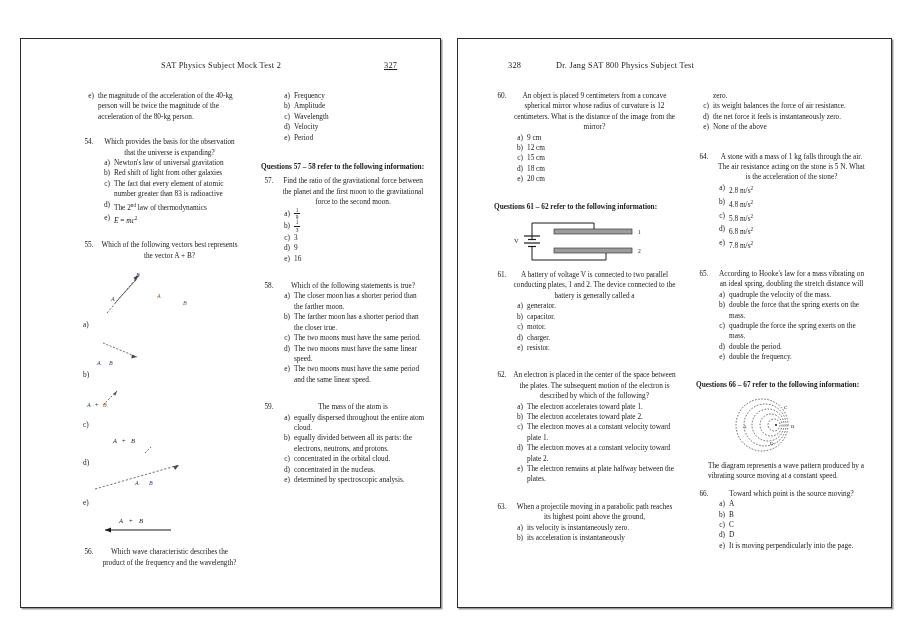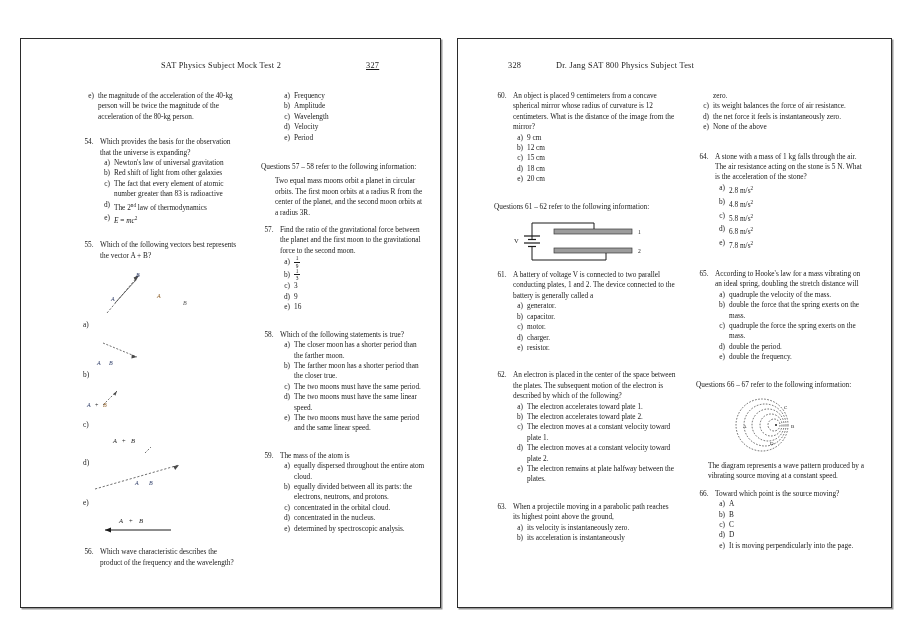--- a/index.html
+++ b/index.html
@@ -10,47 +10,47 @@
   .page-left{left:20px;width:419px;}
   .page-right{left:457px;width:433px;}
   .hdr{position:absolute;top:22px;font-size:8.3px;letter-spacing:.25px;white-space:nowrap;}
   .hdr-title{}
   .hdr-num{}
   .cols{position:absolute;top:52px;left:0;right:0;bottom:8px;}
   .col{position:absolute;top:0;bottom:0;overflow:hidden;}
   .q{margin:0 0 8px 0;}
   .qrow{display:flex;}
   .qnum{width:16px;flex:0 0 16px;font-size:7.3px;line-height:10.4px;text-align:center;padding-right:3px;}
-  .qtext{flex:1;font-size:7.3px;line-height:10.4px;text-align:left;}
+  .qtext{flex:1;font-size:7.3px;line-height:10.4px;text-align:center;}
   .opts{margin:0;padding:0;list-style:none;}
   .opt{display:flex;font-size:7.3px;line-height:10.4px;}
   .optlabel{width:13px;flex:0 0 13px;text-align:right;padding-right:4px;}
   .opttext{flex:1;}
   .opts-indent2{margin-left:16px;}
-  .stem{font-size:7.3px;line-height:10.4px;margin:0 0 4px 0;}
+  .stem{font-size:7.3px;line-height:10.4px;margin:0 0 4px 0;font-weight:bold;}
   .stem-body{font-size:7.3px;line-height:10.4px;margin:0 0 7px 14px;}
   .spacer{height:9px;}
   .spacer-sm{height:5px;}
   .figbox{position:relative;}
   .frac{display:inline-block;text-align:center;vertical-align:middle;line-height:1;}
   .frac .n{display:block;font-size:5.4px;line-height:5.6px;}
   .frac .bar{display:block;height:1px;background:#1a1a1a;margin:0 auto;width:6px;}
   .frac .d{display:block;font-size:5.4px;line-height:6px;}
   svg{display:block;overflow:visible;}
   .sup{font-size:5.2px;vertical-align:super;}
 </style>
 </head>
 <body>
 
 <div class="spread">
 
   <div class="page page-left">
 
     <div class="hdr hdr-title" style="left:140px;">SAT Physics Subject Mock Test 2</div>
-    <div class="hdr hdr-num" style="left:345px;text-decoration:underline;">327</div>
+    <div class="hdr hdr-num" style="left:363px;text-decoration:underline;">327</div>
 
     <div class="cols">
 
       <div class="col" style="left:60px;width:158px;">
 
         <div class="opt" style="margin-bottom:6px;">
           <span class="optlabel">e)</span>
           <span class="opttext">the magnitude of the acceleration of the 40-kg person will be twice the magnitude of the acceleration of the 80-kg person.</span>
         </div>
 
@@ -187,21 +187,20 @@
           </li>
           <li class="opt">
             <span class="optlabel">e)</span>
             <span class="opttext">Period</span>
           </li>
         </ul>
 
         <div class="spacer"></div>
 
         <div class="stem">Questions 57 – 58 refer to the following information:</div>
-        <div class="stem-body">Two equal mass moons orbit a planet in circular orbits. The first moon orbits at a radius R from the center of the planet, and the second moon orbits at a radius 3R.</div>
 
         <div class="q">
           <div class="qrow">
             <span class="qnum">57.</span>
             <span class="qtext">Find the ratio of the gravitational force between the planet and the first moon to the gravitational force to the second moon.</span>
           </div>
           <ul class="opts opts-indent2">
             <li class="opt" style="align-items:center;">
               <span class="optlabel">a)</span>
               <span class="opttext">

